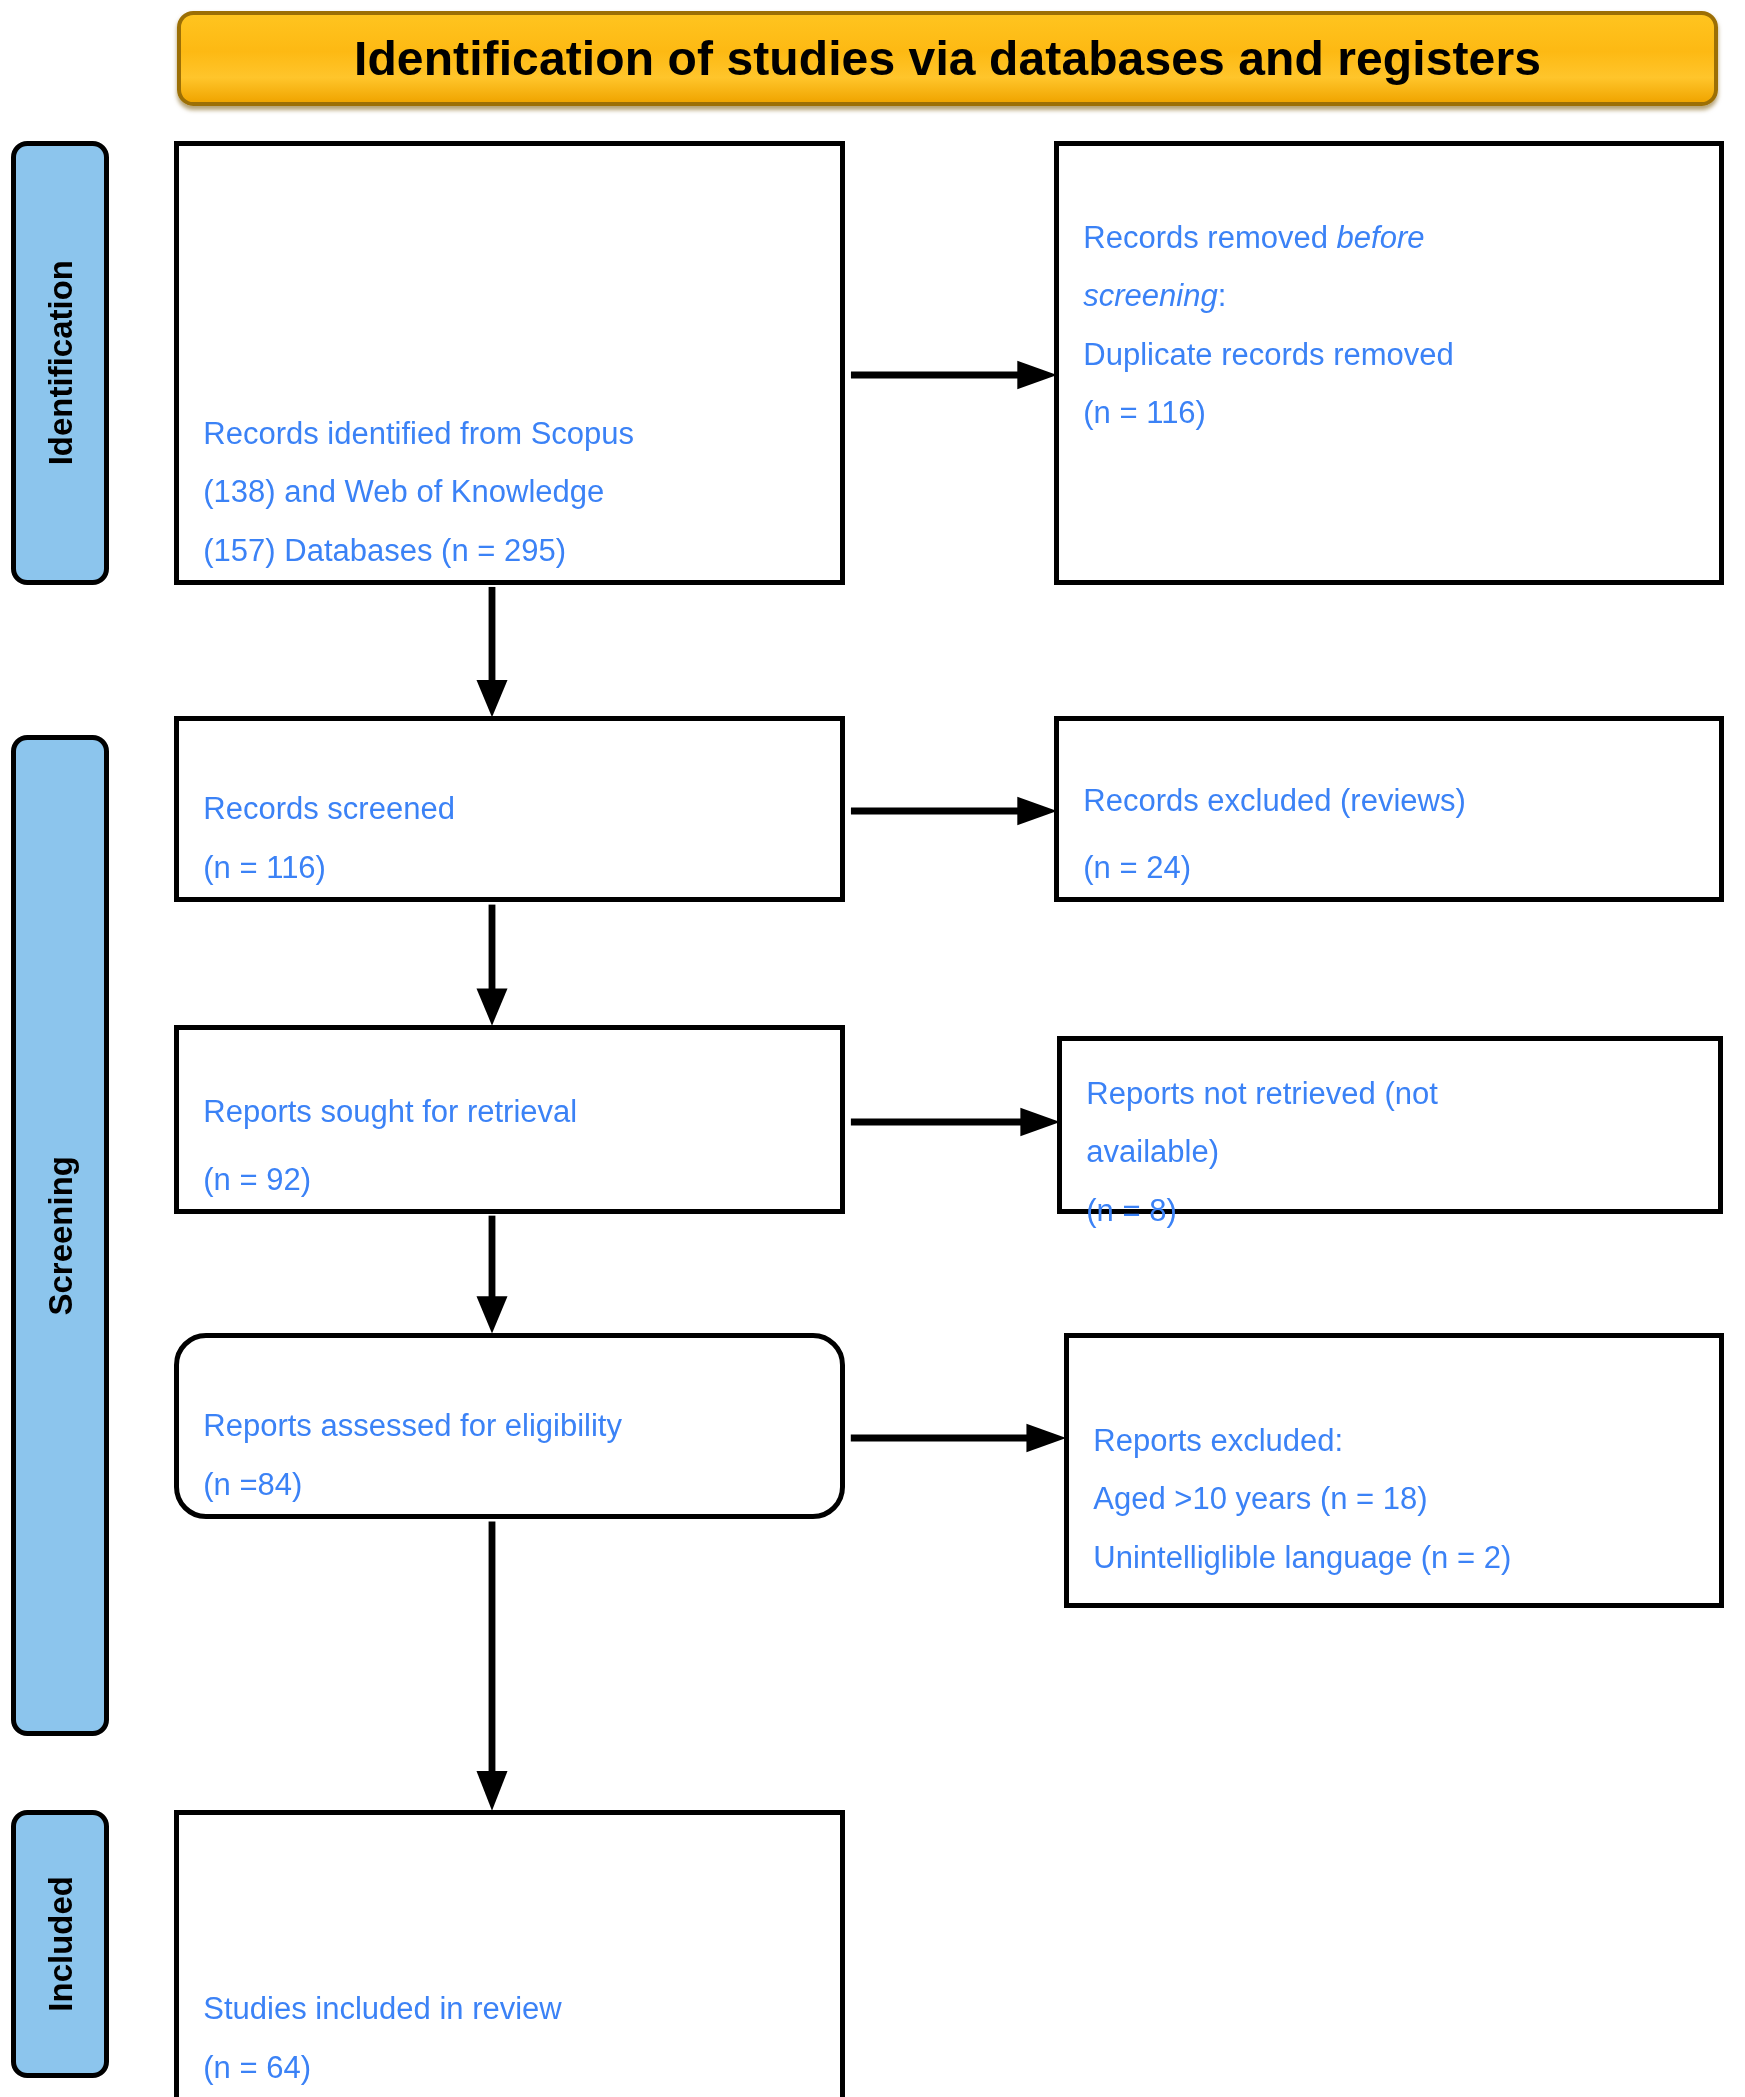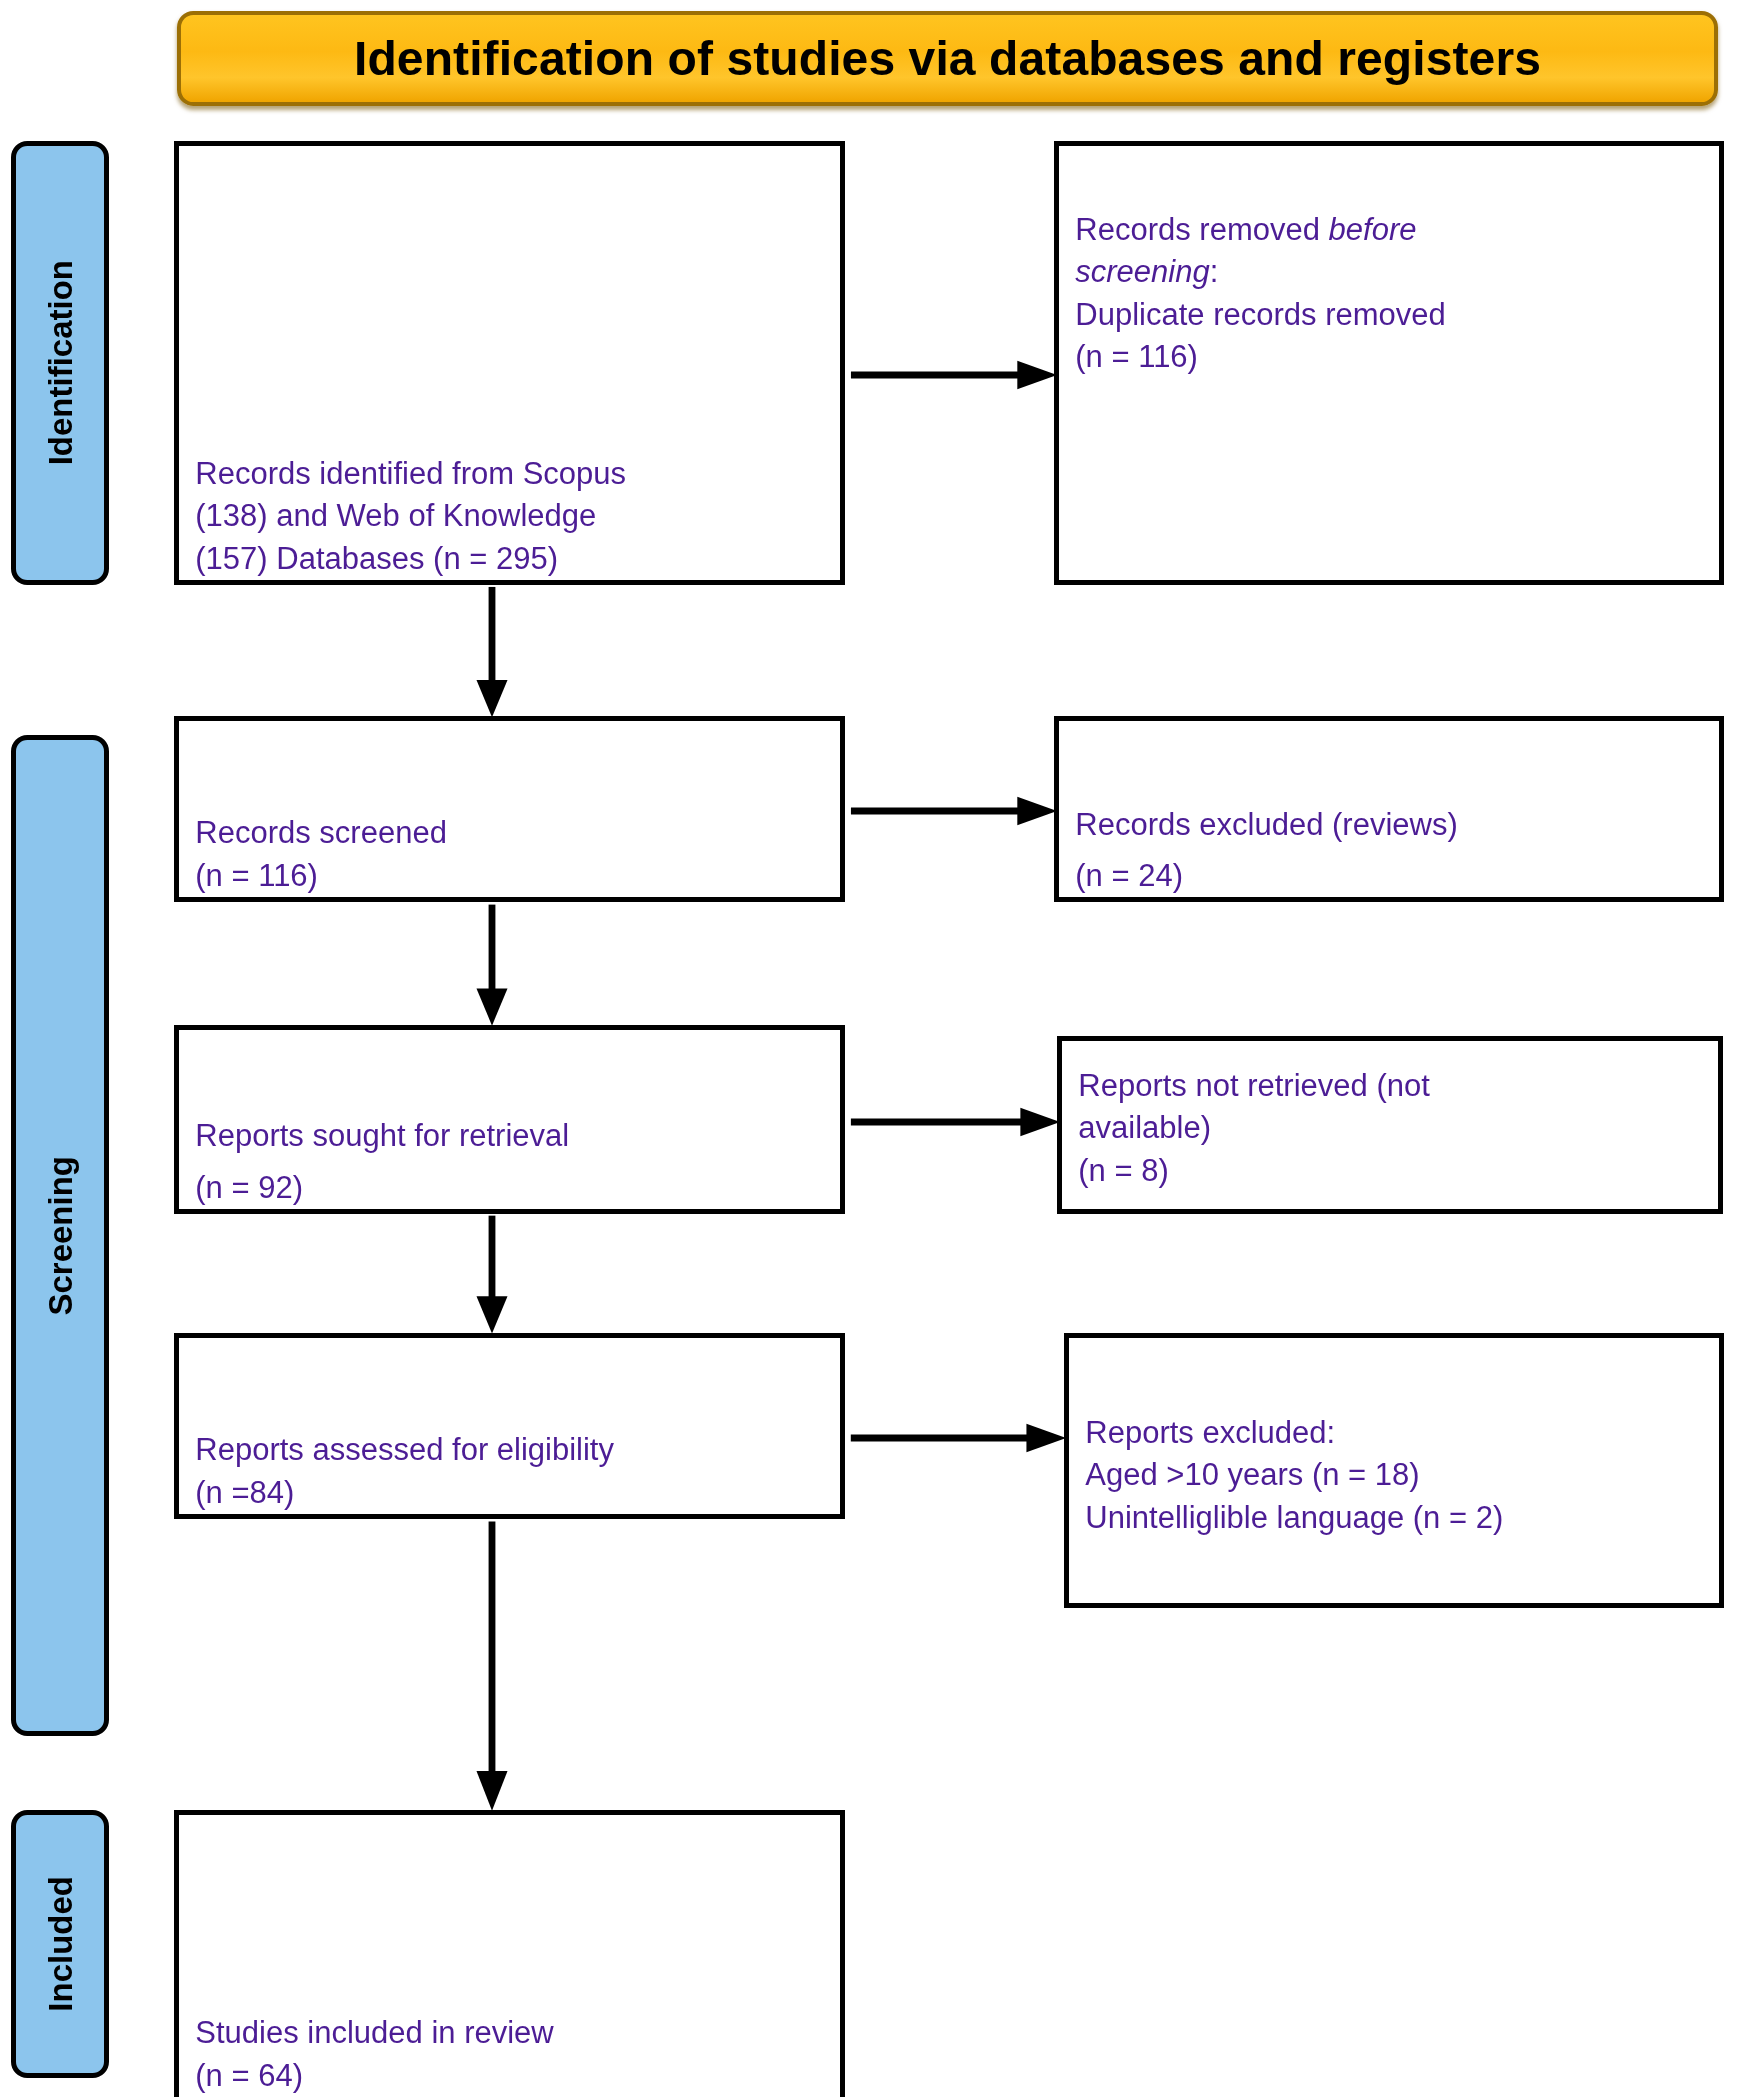--- a/index.html
+++ b/index.html
@@ -66,33 +66,33 @@
     position:absolute;
     box-sizing:border-box;
     background:#ffffff;
     border:5px solid #000000;
     padding:0 16.3px;
     display:flex;
     flex-direction:column;
     justify-content:flex-end;
   }
   .box p{
-    margin:0;
+    margin:8px;
     font-size:31px;
     line-height:1.37;
-    color:#4c1d95;
+    color:#3b82f6;
     white-space:pre-wrap;
   }
   .box em{font-style:italic;}
 
   
   #box-identified     {left:174px; top:141px;  width:671px; height:444px;}
   #box-screened       {left:174px; top:716px; width:671px; height:186px;}
   #box-sought         {left:174px; top:1025px; width:671px; height:189px;gap:9px;}
-  #box-assessed       {left:174px; top:1333px; width:671px; height:186px;}
+  #box-assessed       {left:174px; top:1333px; width:671px; height:186px;border-radius:32px;}
   #box-included       {left:174px; top:1810px; width:671px; height:287px; border-bottom:none;}
 
   
   #box-removed        {left:1054px; top:141px;  width:670px; height:444px; justify-content:flex-start; padding-top:63px;}
   #box-excluded-rev   {left:1054px; top:716px; width:670px; height:186px;gap:8px;}
   #box-not-retrieved  {left:1057px; top:1036px; width:666px; height:178px; justify-content:flex-start; padding-top:24px;}
   #box-reports-excl   {left:1064px; top:1333px; width:660px; height:275px; justify-content:flex-start; padding-top:74px;}
 
   
   .arrow{position:absolute;}

